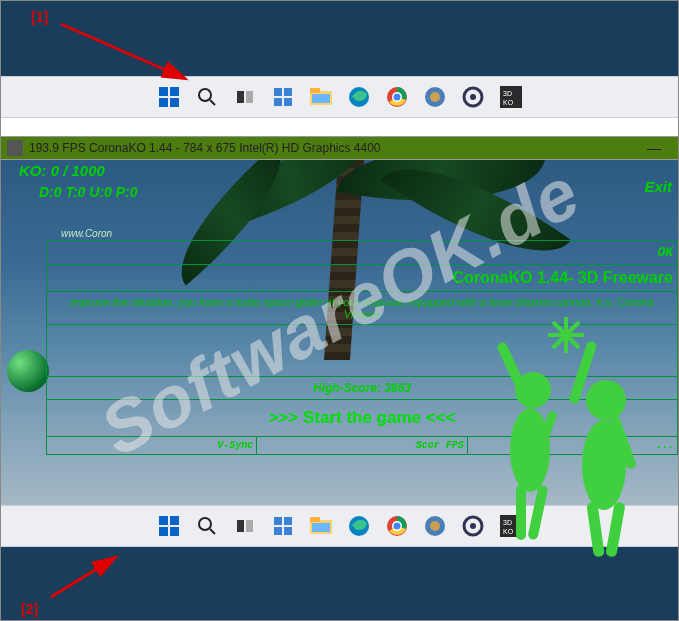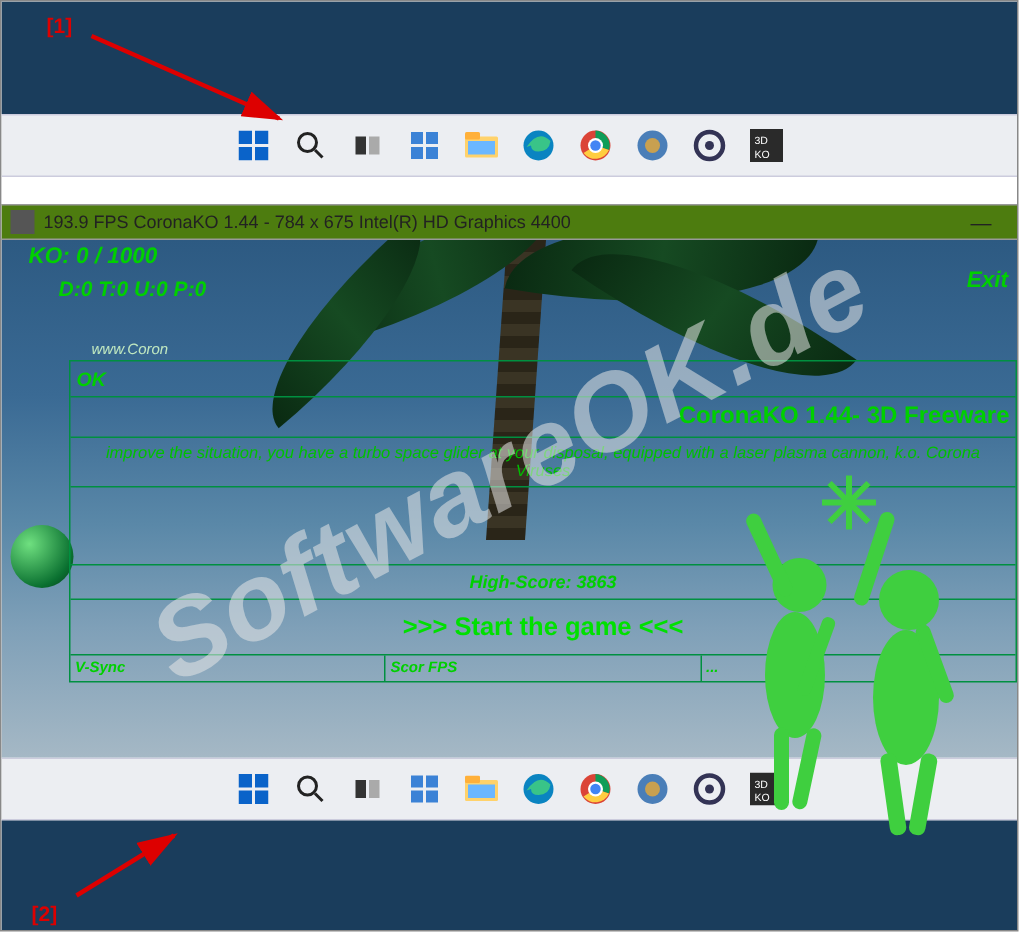--- a/index.html
+++ b/index.html
@@ -136,28 +136,29 @@
   right: 0;
   top: 80px;
   border: 1px solid #009040;
 }
 .menu-row {
   display: flex;
   border-bottom: 1px solid #009040;
 }
 .menu-cell {
   flex: 1;
-  text-align: left;
+  text-align: right;
   padding: 4px 4px;
   font-style: italic;
   font-weight: bold;
   font-size: 13px;
   color: #00d000;
   border-right: 1px solid #009040;
   cursor: pointer;
+  font-family: Liberation Mono, monospace;
 }
 .menu-cell:last-child { border-right: none; }
 .title-row {
   text-align: right;
   font-weight: bold;
   color: #00d000;
   font-size: 16px;
   padding: 4px;
   border-bottom: 1px solid #009040;
 }

